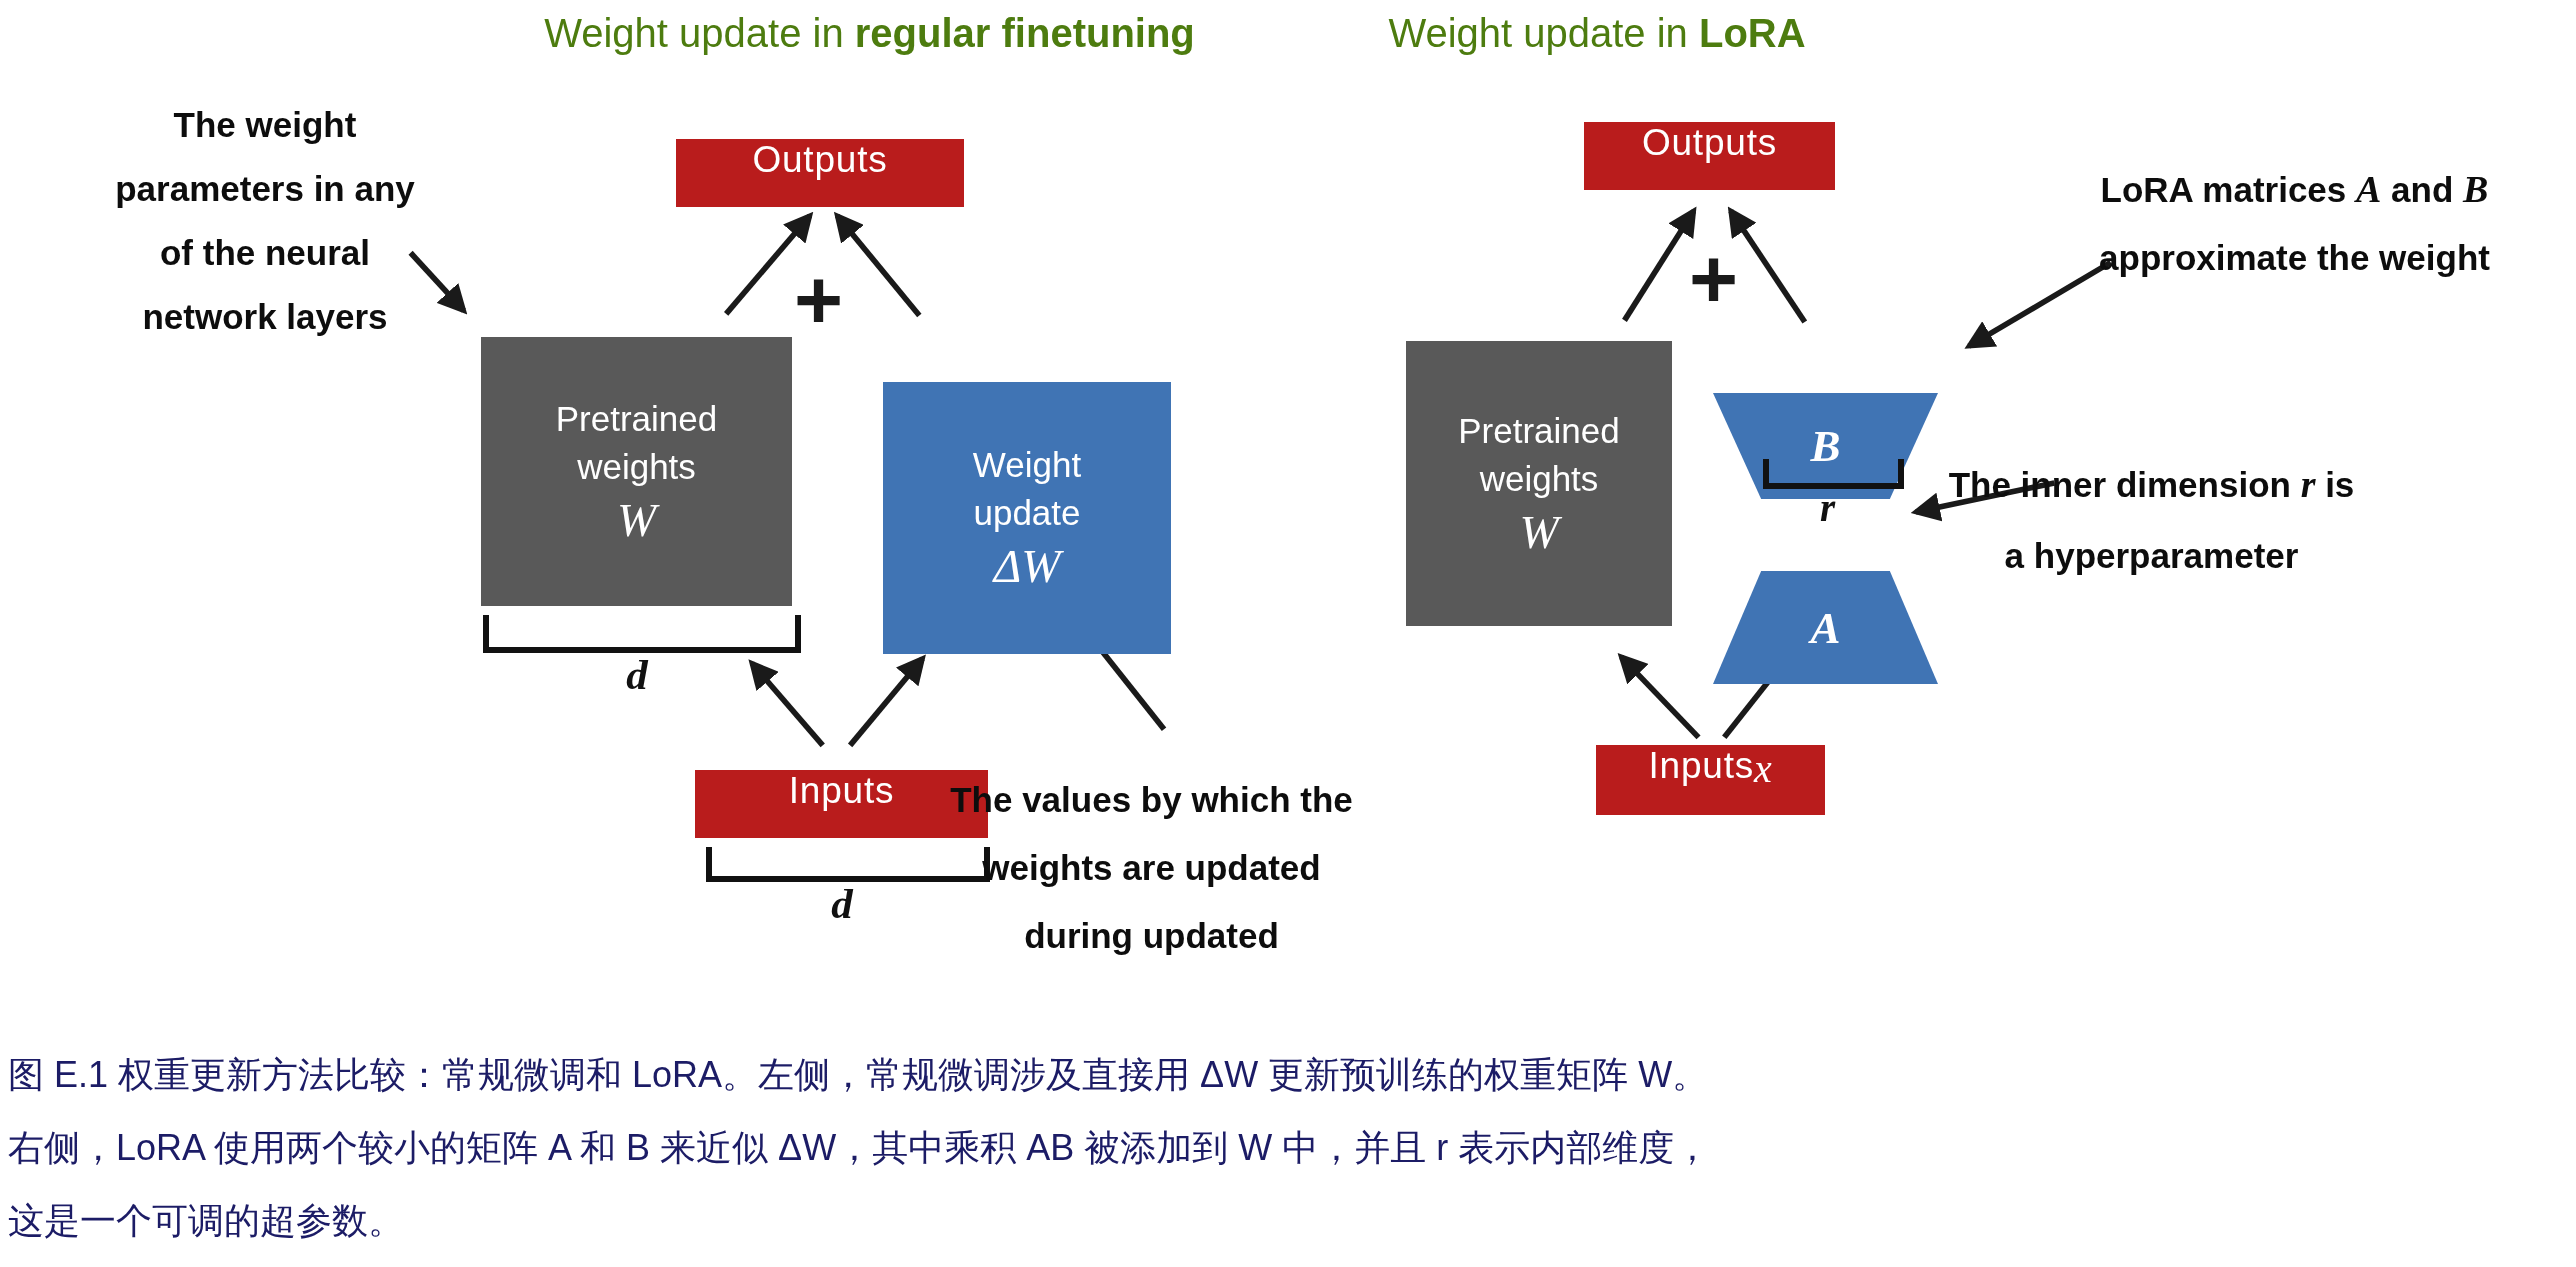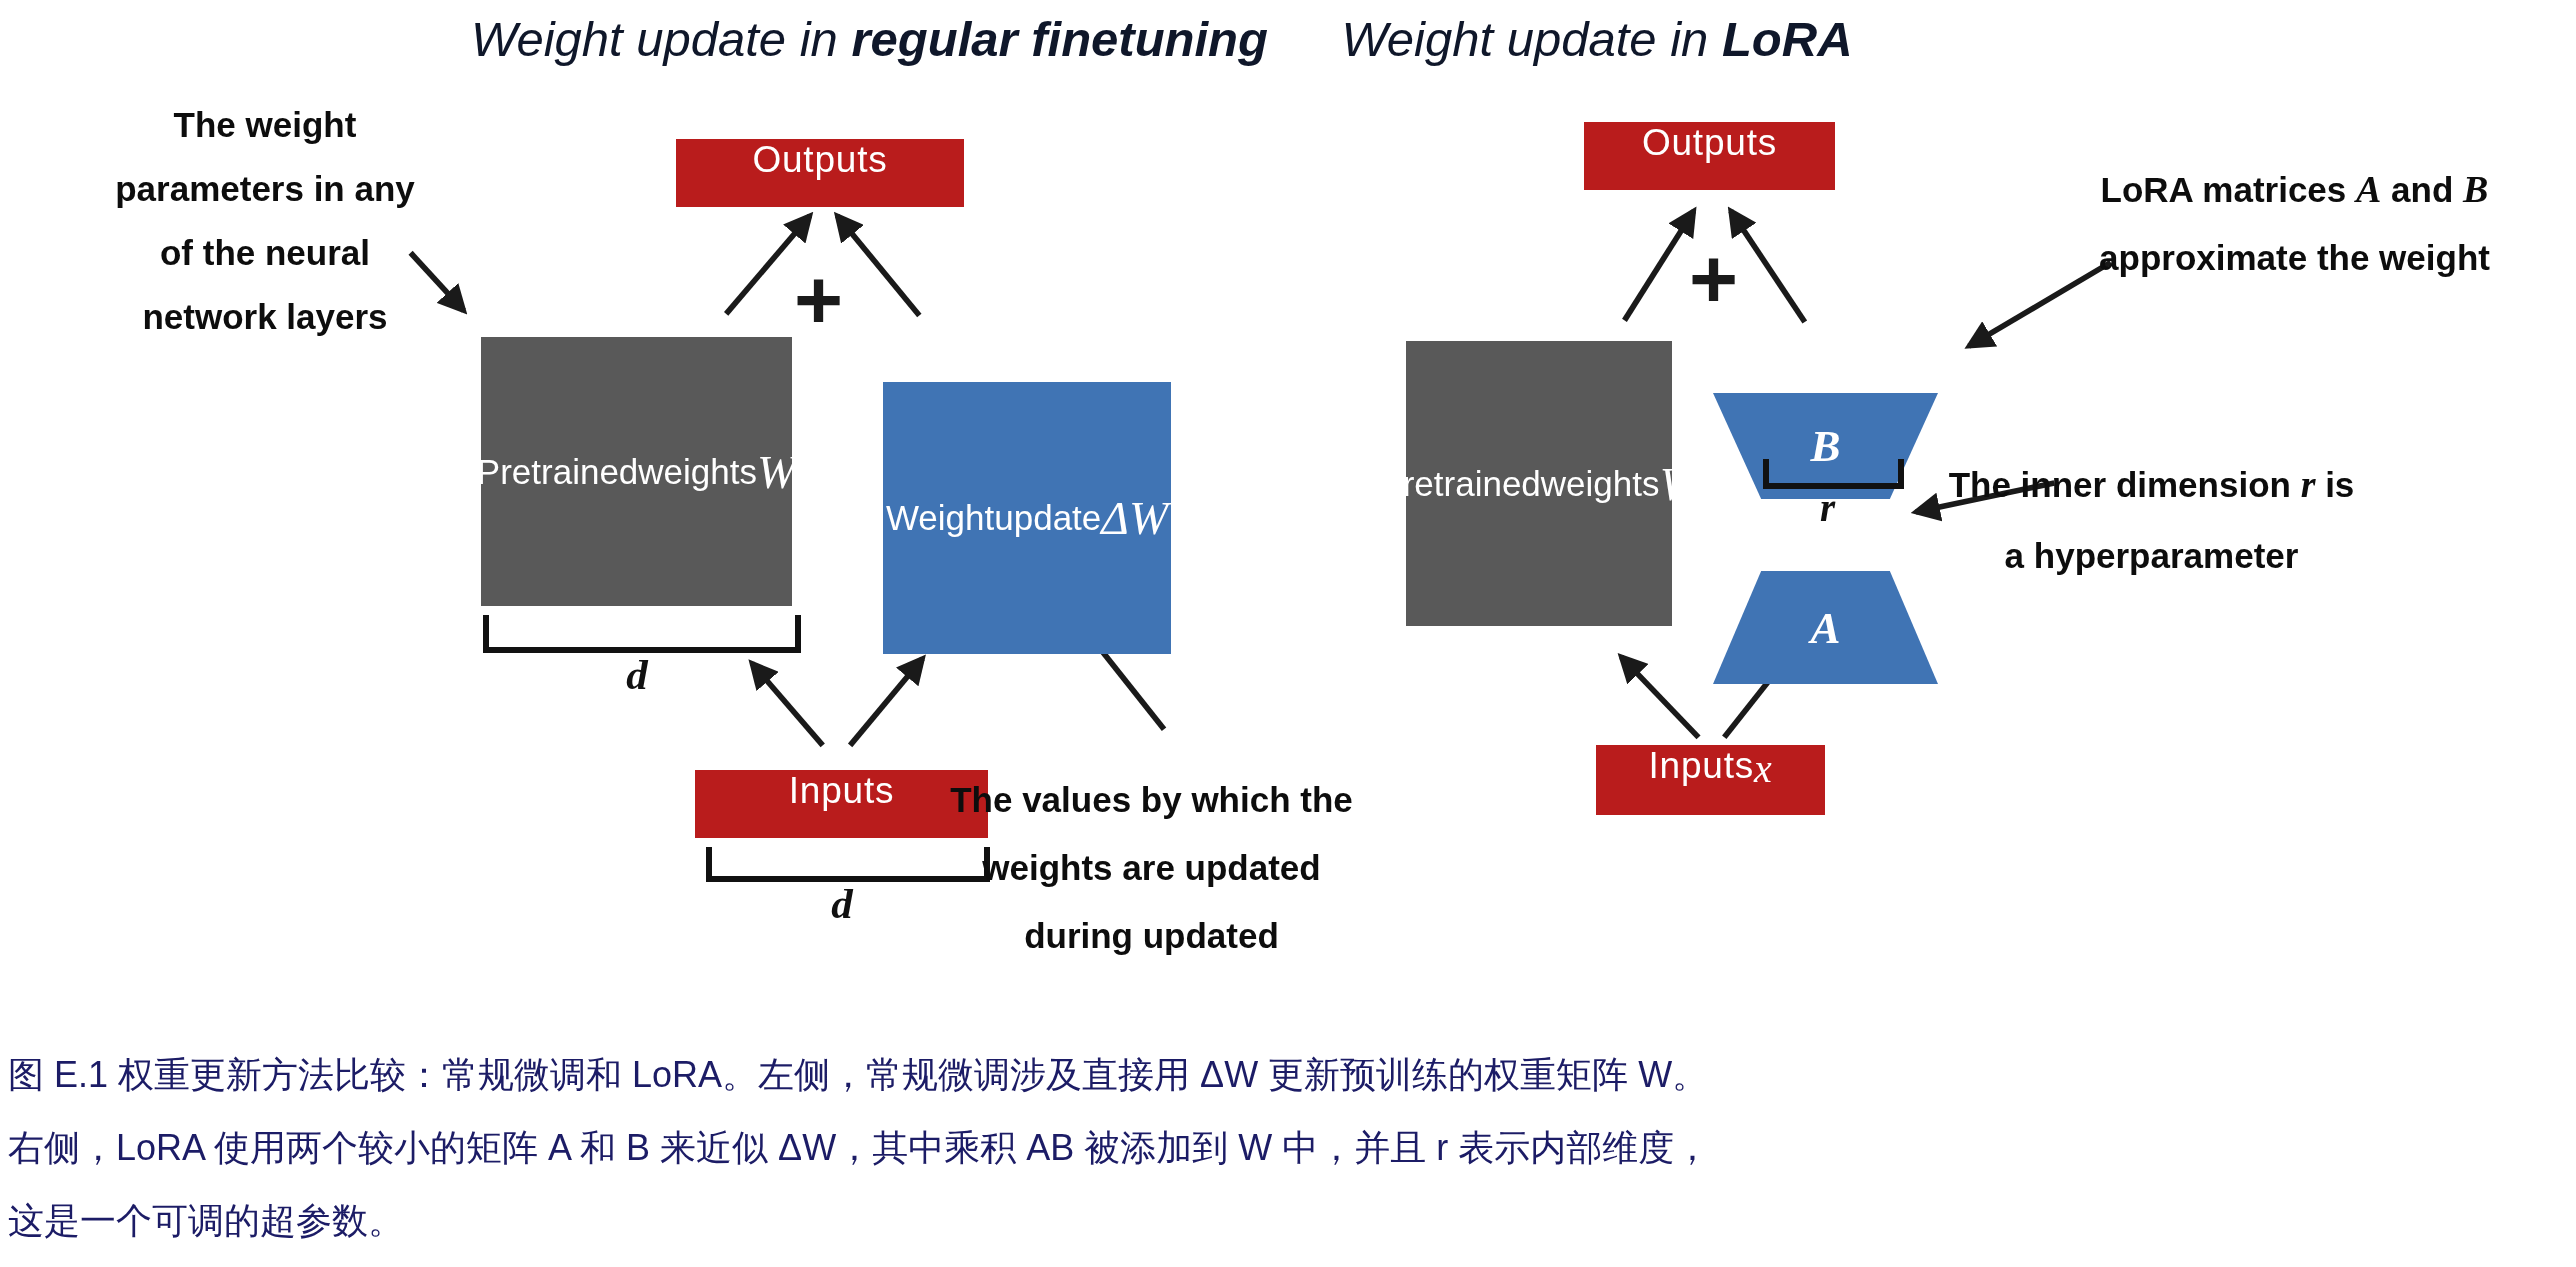--- a/index.html
+++ b/index.html
@@ -1,23 +1,23 @@
 <!DOCTYPE html>
 <html style="font-size:13px"><head>
 <meta charset="utf-8">
 <style>
   html,body{margin:0;padding:0;background:#ffffff;}
   #canvas{position:relative;width:2576px;height:1267px;background:#ffffff;overflow:hidden;
           font-family:"Liberation Sans","DejaVu Sans",sans-serif;color:#111;}
   .abs{position:absolute;}
-  .title{font-size:49px;text-align:center;color:#0f172a;font-style:italic;}
+  .title{font-size:40px;text-align:center;color:#4d7c0f;}
   .title b{font-weight:700;}
   .blackbox{background:#b91c1c;color:#fff;display:flex;align-items:flex-start;justify-content:center;
             font-size:37px;letter-spacing:0.8px;}
-  .bigbox{display:flex;flex-direction:row;align-items:center;justify-content:center;
+  .bigbox{display:flex;flex-direction:column;align-items:center;justify-content:center;
           color:#fff;font-size:35px;line-height:48px;text-align:center;}
   .graybg{background:#595959;}
   .bluebg{background:#4074b4;margin-top:48px;}
   .math{font-family:"Liberation Serif","DejaVu Serif",serif;font-style:italic;}
   .boxmath{font-size:47px;line-height:58px;font-weight:500;}
   .trap{display:flex;align-items:center;justify-content:center;color:#fff;}
   .trap .math{font-size:45px;font-weight:600;}
   .annot{font-weight:700;font-size:35px;line-height:64px;text-align:center;color:#0d0d0d;}
   .annot .math{font-weight:600;font-size:38px;}
   .underbrace{border-left:6.4px solid #111;border-right:6.4px solid #111;border-bottom:6.4px solid #111;}

